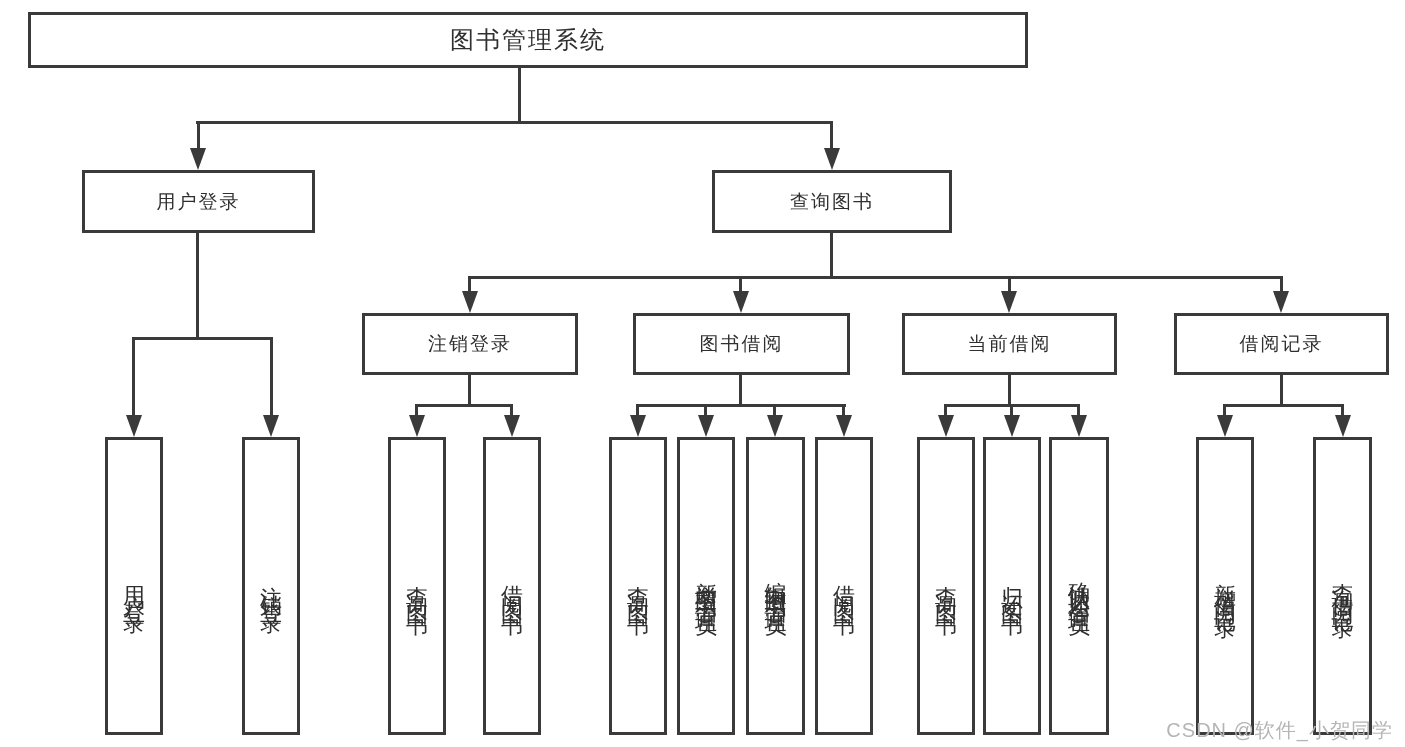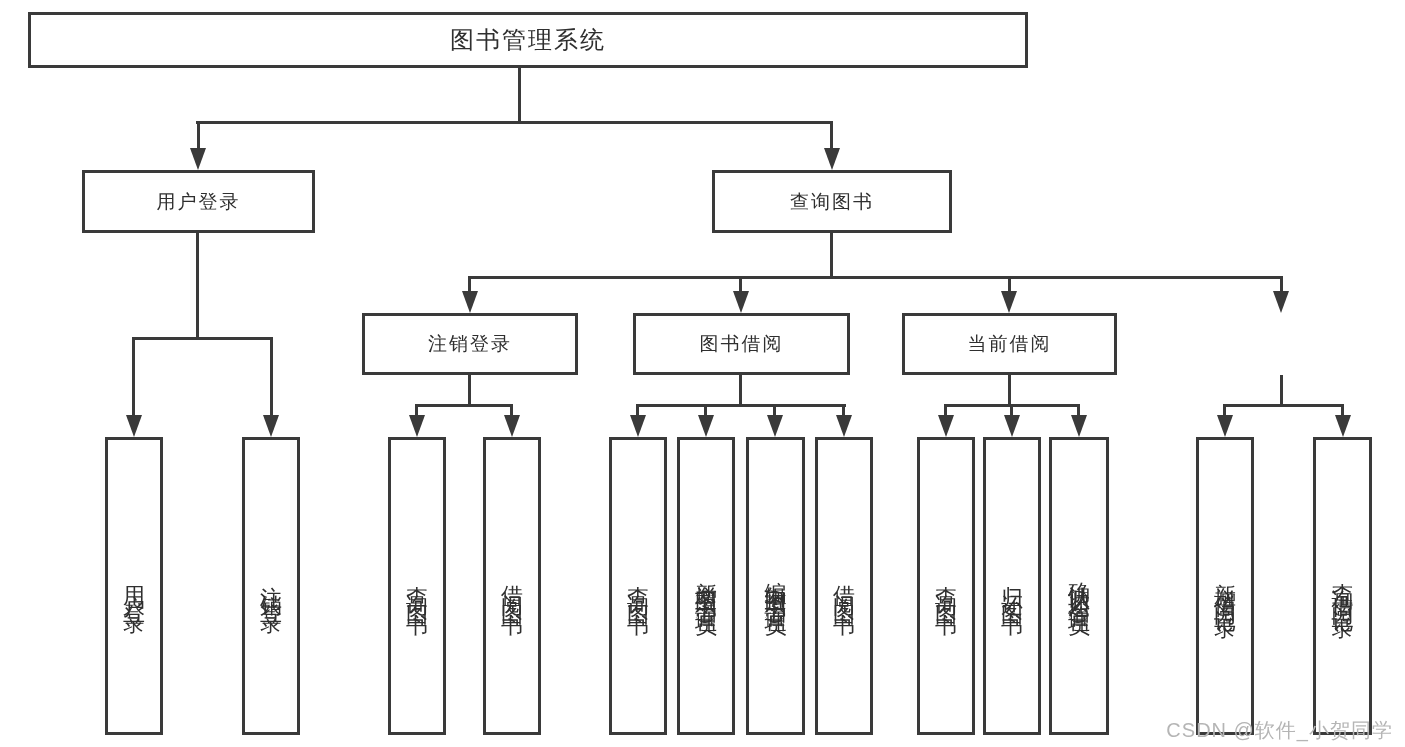--- a/index.html
+++ b/index.html
@@ -78,20 +78,23 @@
 
   <div class="node" style="left:362px;top:313px;width:216px;height:62px;">
     <span>注销登录</span>
   </div>
   <div class="node" style="left:902px;top:313px;width:215px;height:62px;">
     <span>当前借阅</span>
   </div>
   <div class="node" style="left:633px;top:313px;width:217px;height:62px;">
     <span>图书借阅</span>
   </div>
+  <div class="node" style="left:1174px;top:313px;width:215px;height:62px;">
+    <span>借阅记录</span>
+  </div>
 
   <div class="v" style="left:468px;top:375px;height:32px;"></div>
   <div class="h" style="left:415px;top:404px;width:98px;"></div>
   <div class="v" style="left:415px;top:404px;height:13px;"></div>
   <div class="arw" style="left:409px;top:415px;"></div>
   <div class="v" style="left:510px;top:404px;height:13px;"></div>
   <div class="arw" style="left:504px;top:415px;"></div>
 
   <div class="v" style="left:739px;top:375px;height:32px;"></div>
   <div class="h" style="left:636px;top:404px;width:210px;"></div>

